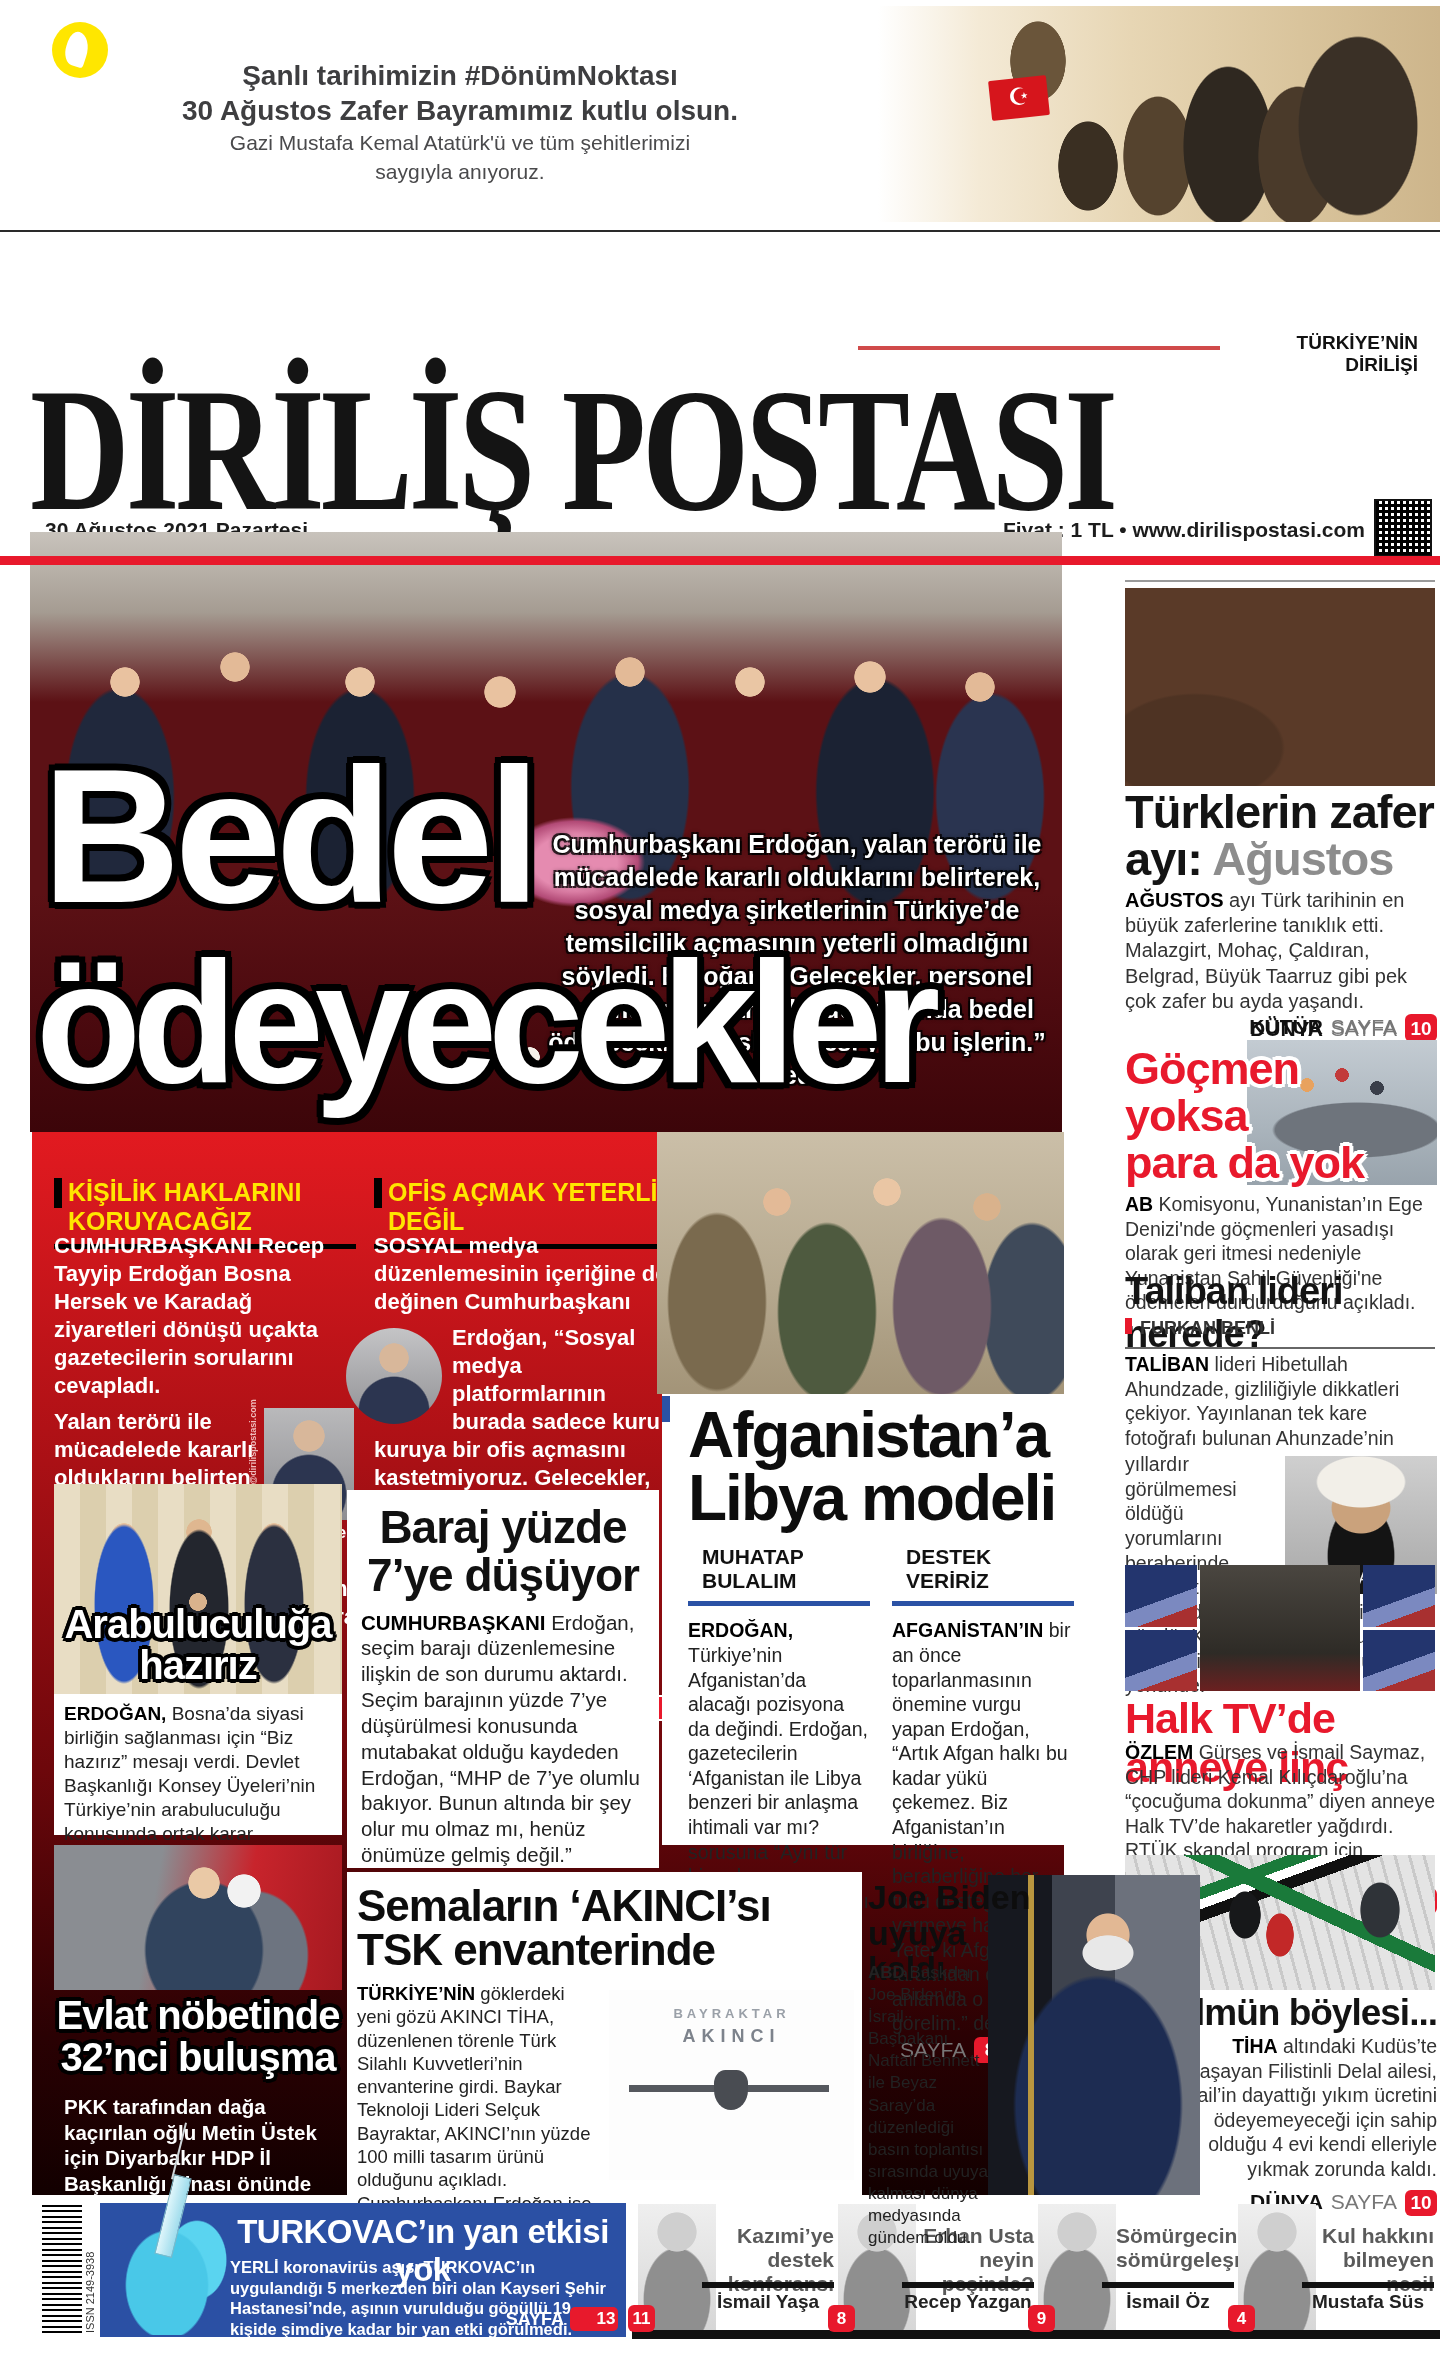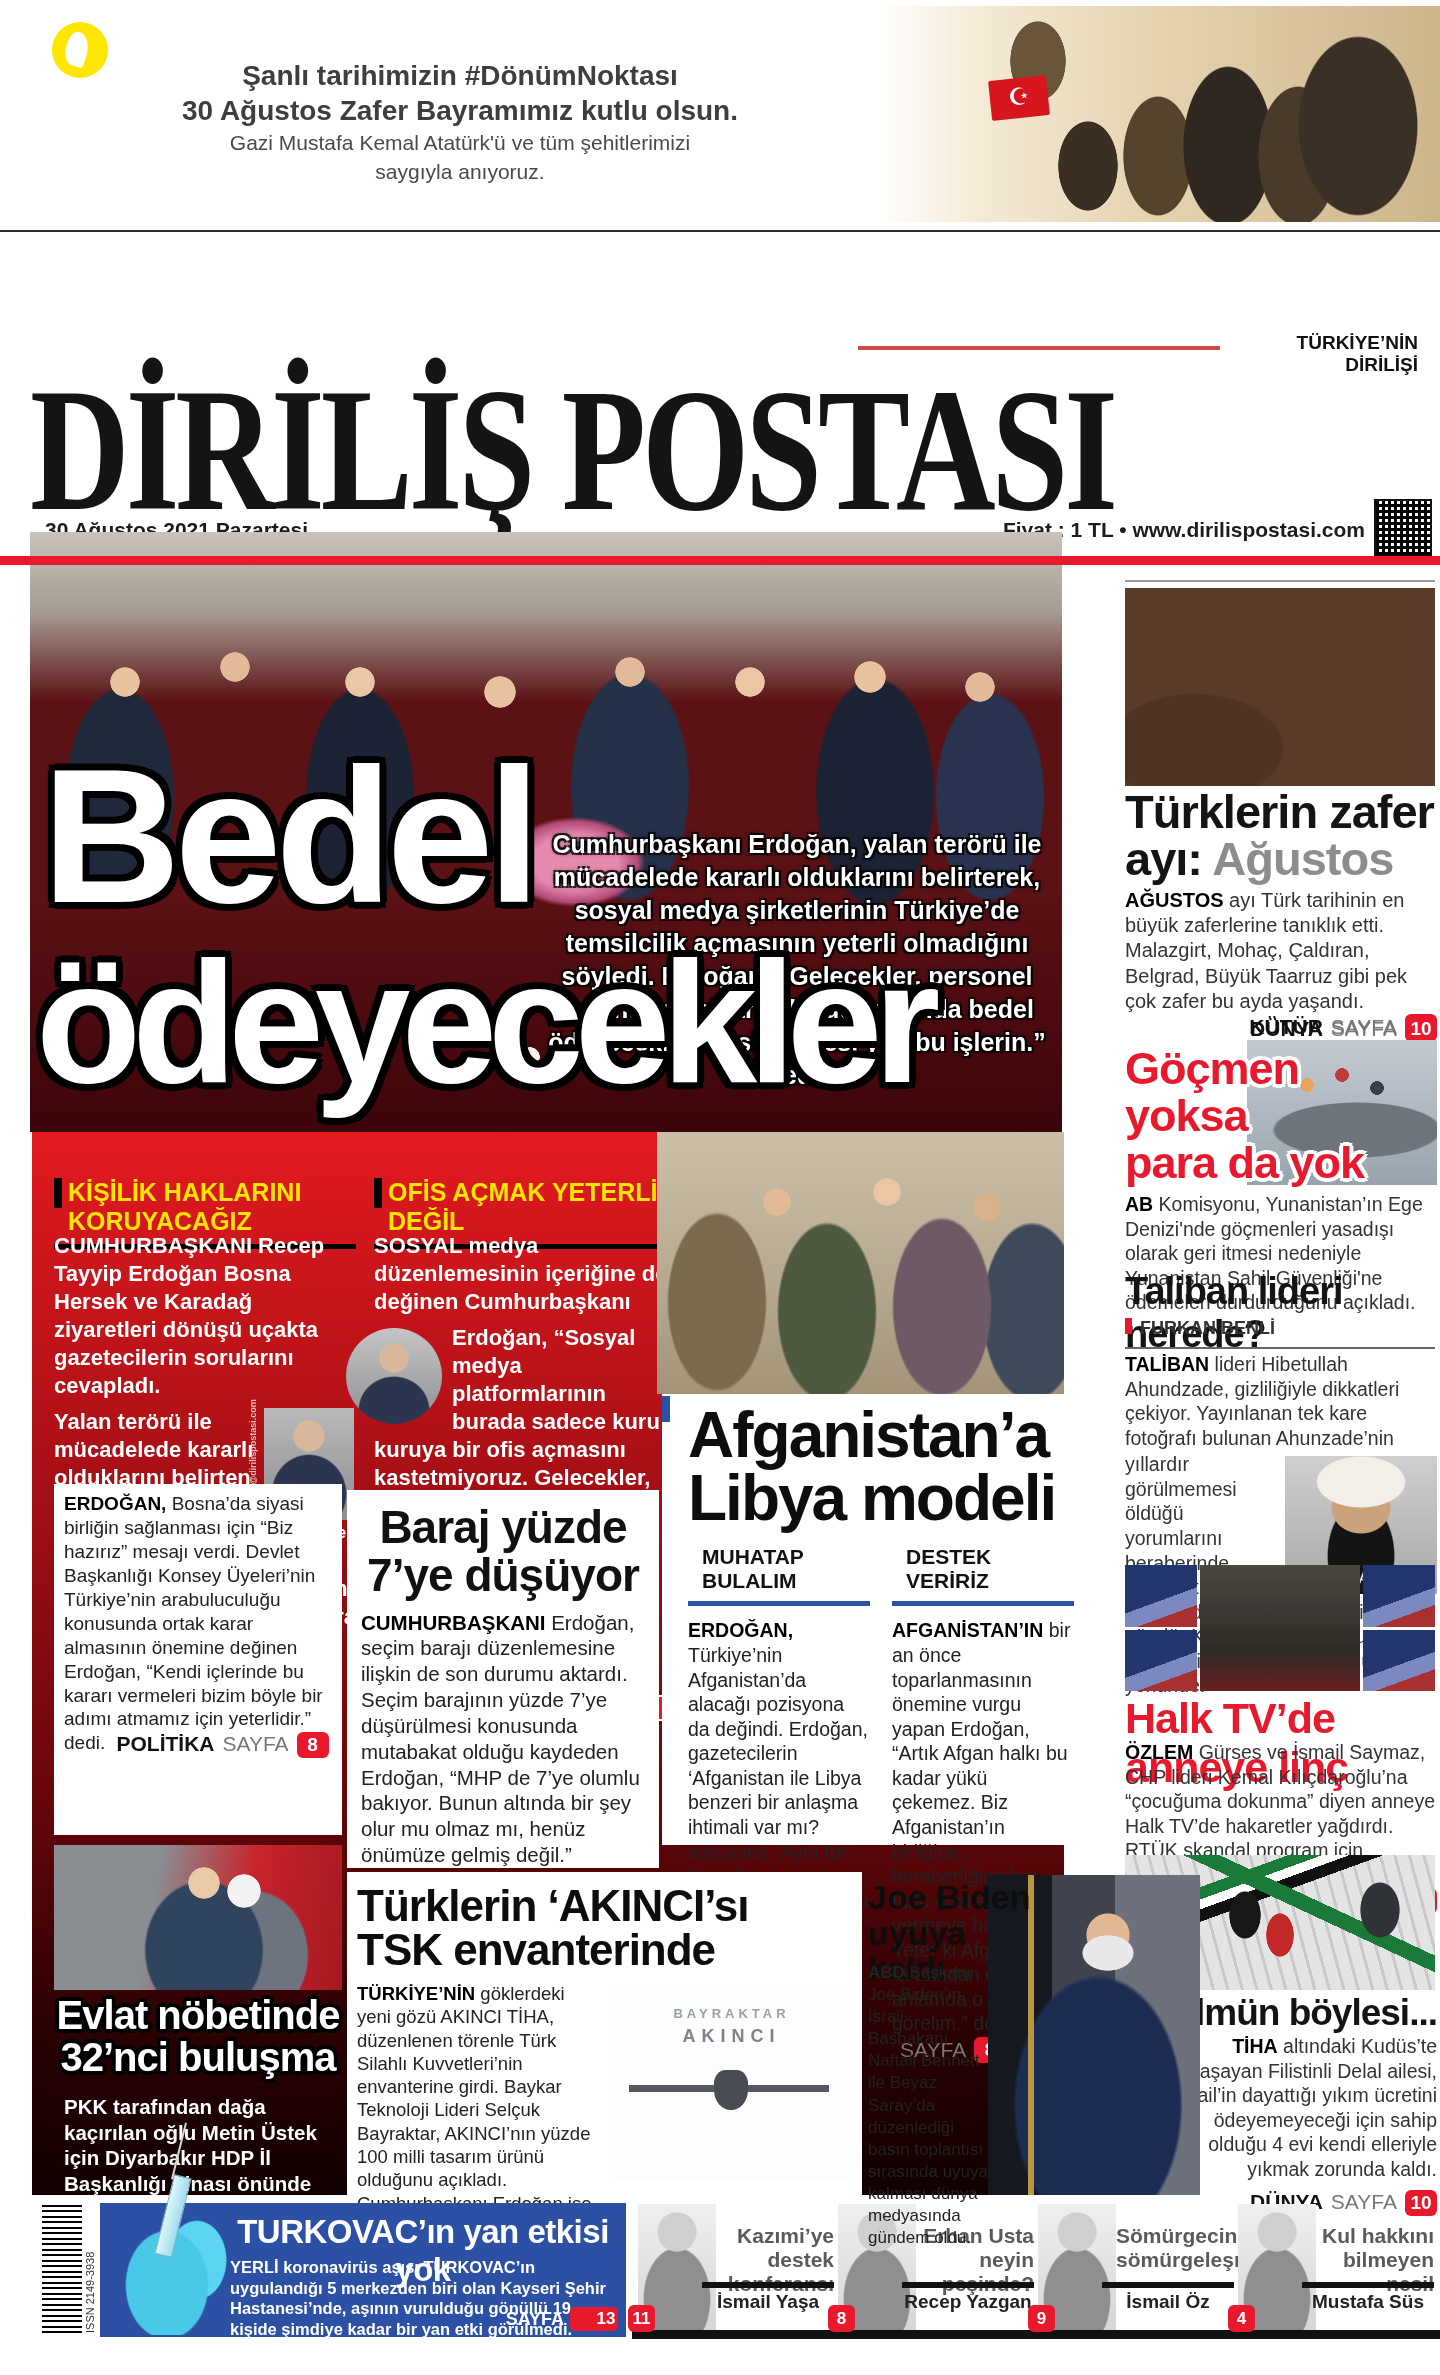--- a/index.html
+++ b/index.html
@@ -306,20 +306,26 @@
         <span>Erdoğan, “Sosyal medya platformlarının burada sadece kuru kuruya bir ofis açmasını kastetmiyoruz. Gelecekler, burada personeliyle her şeyiyle bulunacaklar ve herhangi bir ihlal durumunda cezası da verildiği zaman bu cezaları da tahsil edilecek. Bedel ödeyecekler” diye konuştu.</span>
       </p>
       <div class="pageref onred right">
         <span class="pr-sec">POLİTİKA</span>
         <span class="pr-say">SAYFA</span>
         <span class="pr-num">8</span>
       </div>
     </div>
 
     <div class="white-box" style="left:22px;top:352px;width:288px;height:351px;">
+      <div class="arab-photo">
+        <div class="arab-title outl-sm">
+          <div>Arabuluculuğa</div>
+          <div>hazırız</div>
+        </div>
+      </div>
       <div class="wb-body" style="padding:8px 10px 0 10px;font-size:19px;">
         <b>ERDOĞAN,</b><span> Bosna’da siyasi birliğin sağlanması için “Biz hazırız” mesajı verdi. Devlet Başkanlığı Konsey Üyeleri’nin Türkiye’nin arabuluculuğu konusunda ortak karar almasının önemine değinen Erdoğan, “Kendi içlerinde bu kararı vermeleri bizim böyle bir adımı atmamız için yeterlidir.” dedi.</span>
         <span class="pageref onwhite" style="display:inline-flex;vertical-align:middle;margin-left:6px;">
           <span class="pr-sec">POLİTİKA</span>
           <span class="pr-say">SAYFA</span>
           <span class="pr-num">8</span>
         </span>
       </div>
     </div>
 
@@ -352,21 +358,21 @@
               <span class="pr-say">SAYFA</span>
               <span class="pr-num">8</span>
             </span>
           </div>
         </div>
       </div>
     </div>
 
     <div class="white-box" style="left:315px;top:740px;width:515px;height:323px;">
       <div class="akinci-title">
-        <div>Türklerin ‘AKINCI’sı</div>
+        <div>Semaların ‘AKINCI’sı</div>
         <div>TSK envanterinde</div>
       </div>
       <div class="wb-body akinci-body">
         <b>TÜRKİYE’NİN</b><span> göklerdeki yeni gözü AKINCI TİHA, düzenlenen törenle Türk Silahlı Kuvvetleri’nin envanterine girdi. Baykar Teknoloji Lideri Selçuk Bayraktar, AKINCI’nın yüzde 100 milli tasarım ürünü olduğunu açıkladı. Cumhurbaşkanı Erdoğan ise Türkiye’nin İHA liginde dünyada ilk 3’e girdiğini belirtti.</span>
         <div class="pageref onwhite" style="margin-top:6px;">
           <span class="pr-sec">POLİTİKA</span>
           <span class="pr-say">SAYFA</span>
           <span class="pr-num">9</span>
         </div>
       </div>

